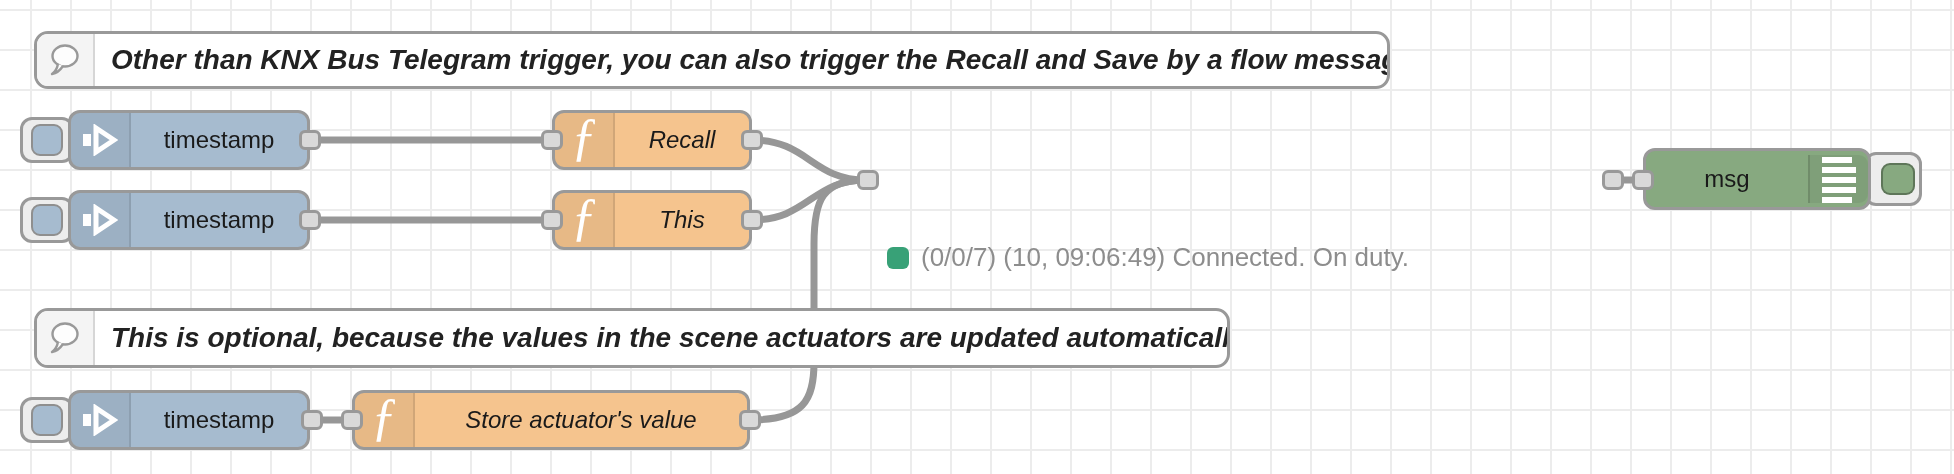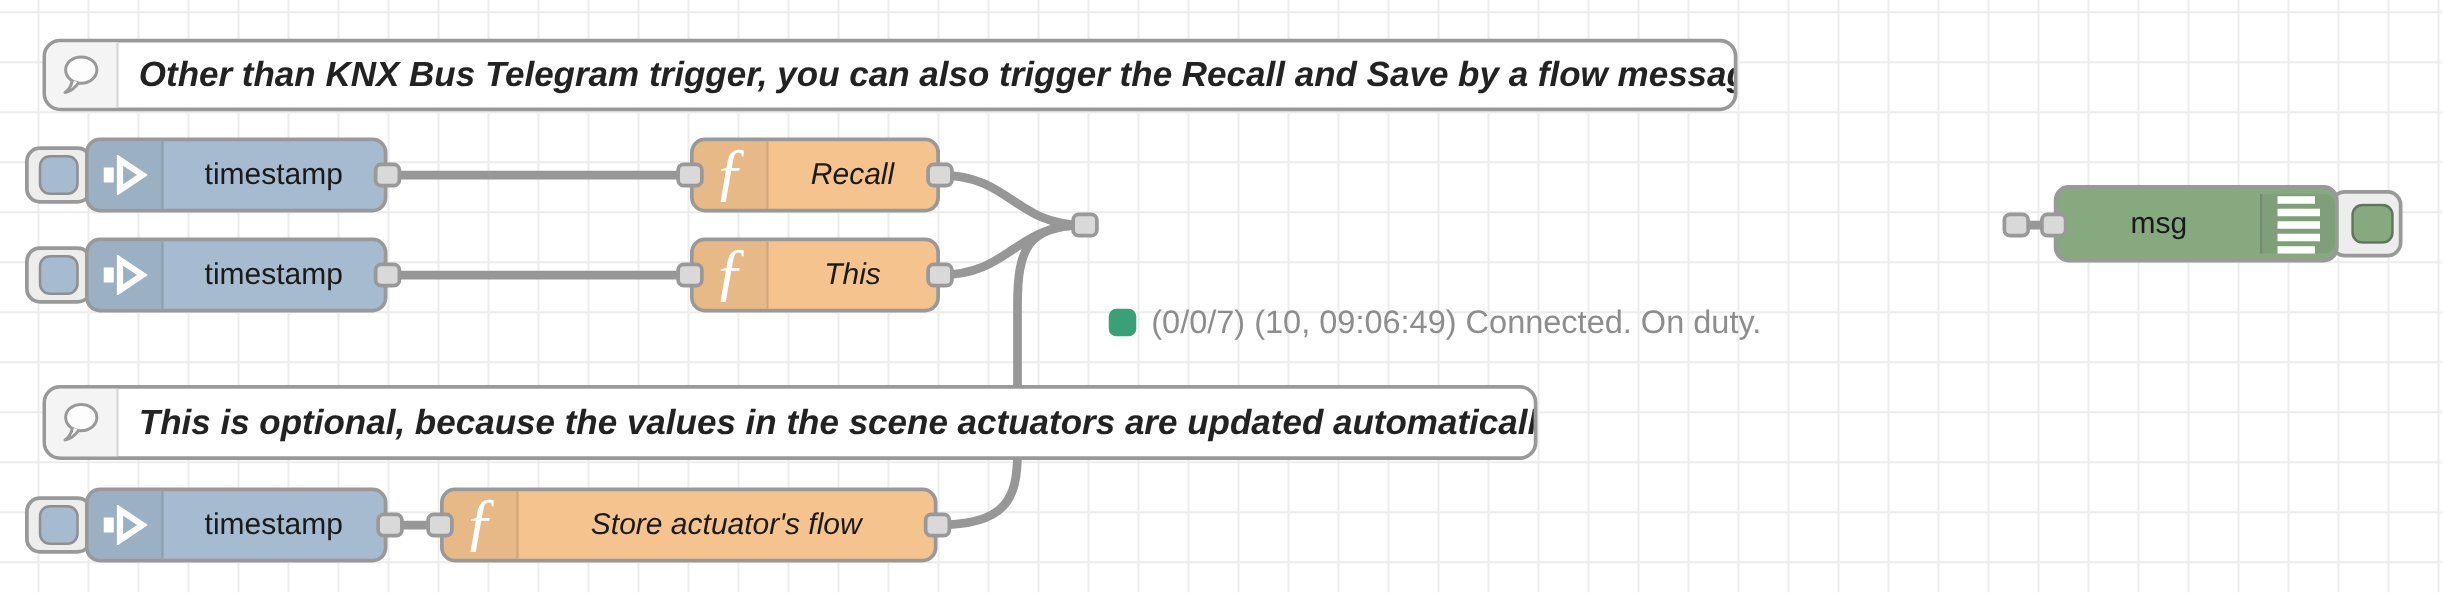--- a/index.html
+++ b/index.html
@@ -186,21 +186,21 @@
     <div class="lbl">timestamp</div>
   </div>
   <div class="port" style="left:301px;top:410px;"></div>
 
   <div class="node func" style="left:352px;top:390px;width:398px;height:60px;">
     <div class="icon-cell">
       <svg width="36" height="56" viewBox="0 0 36 56">
         <text x="18" y="42" font-size="52" font-style="italic" font-family="Liberation Serif, DejaVu Serif, serif" fill="#fff" text-anchor="middle">ƒ</text>
       </svg>
     </div>
-    <div class="lbl ital">Store actuator's flow</div>
+    <div class="lbl ital">Store actuator's value</div>
   </div>
   <div class="port" style="left:341px;top:410px;"></div>
   <div class="port" style="left:739px;top:410px;"></div>
 
   <div class="comment" style="left:34px;top:31px;width:1356px;height:58px;">
     <div class="icon-cell">
       <svg width="36" height="36" viewBox="0 0 36 36">
         <ellipse cx="18" cy="14" rx="12.5" ry="10.5" fill="#fdfdfd" stroke="#999" stroke-width="2.4"></ellipse>
         <path d="M11,22 C10,27 8,30 5,32 C11,31 14,27 16,24" fill="#fdfdfd" stroke="#999" stroke-width="2.4" stroke-linejoin="round"></path>
       </svg>

